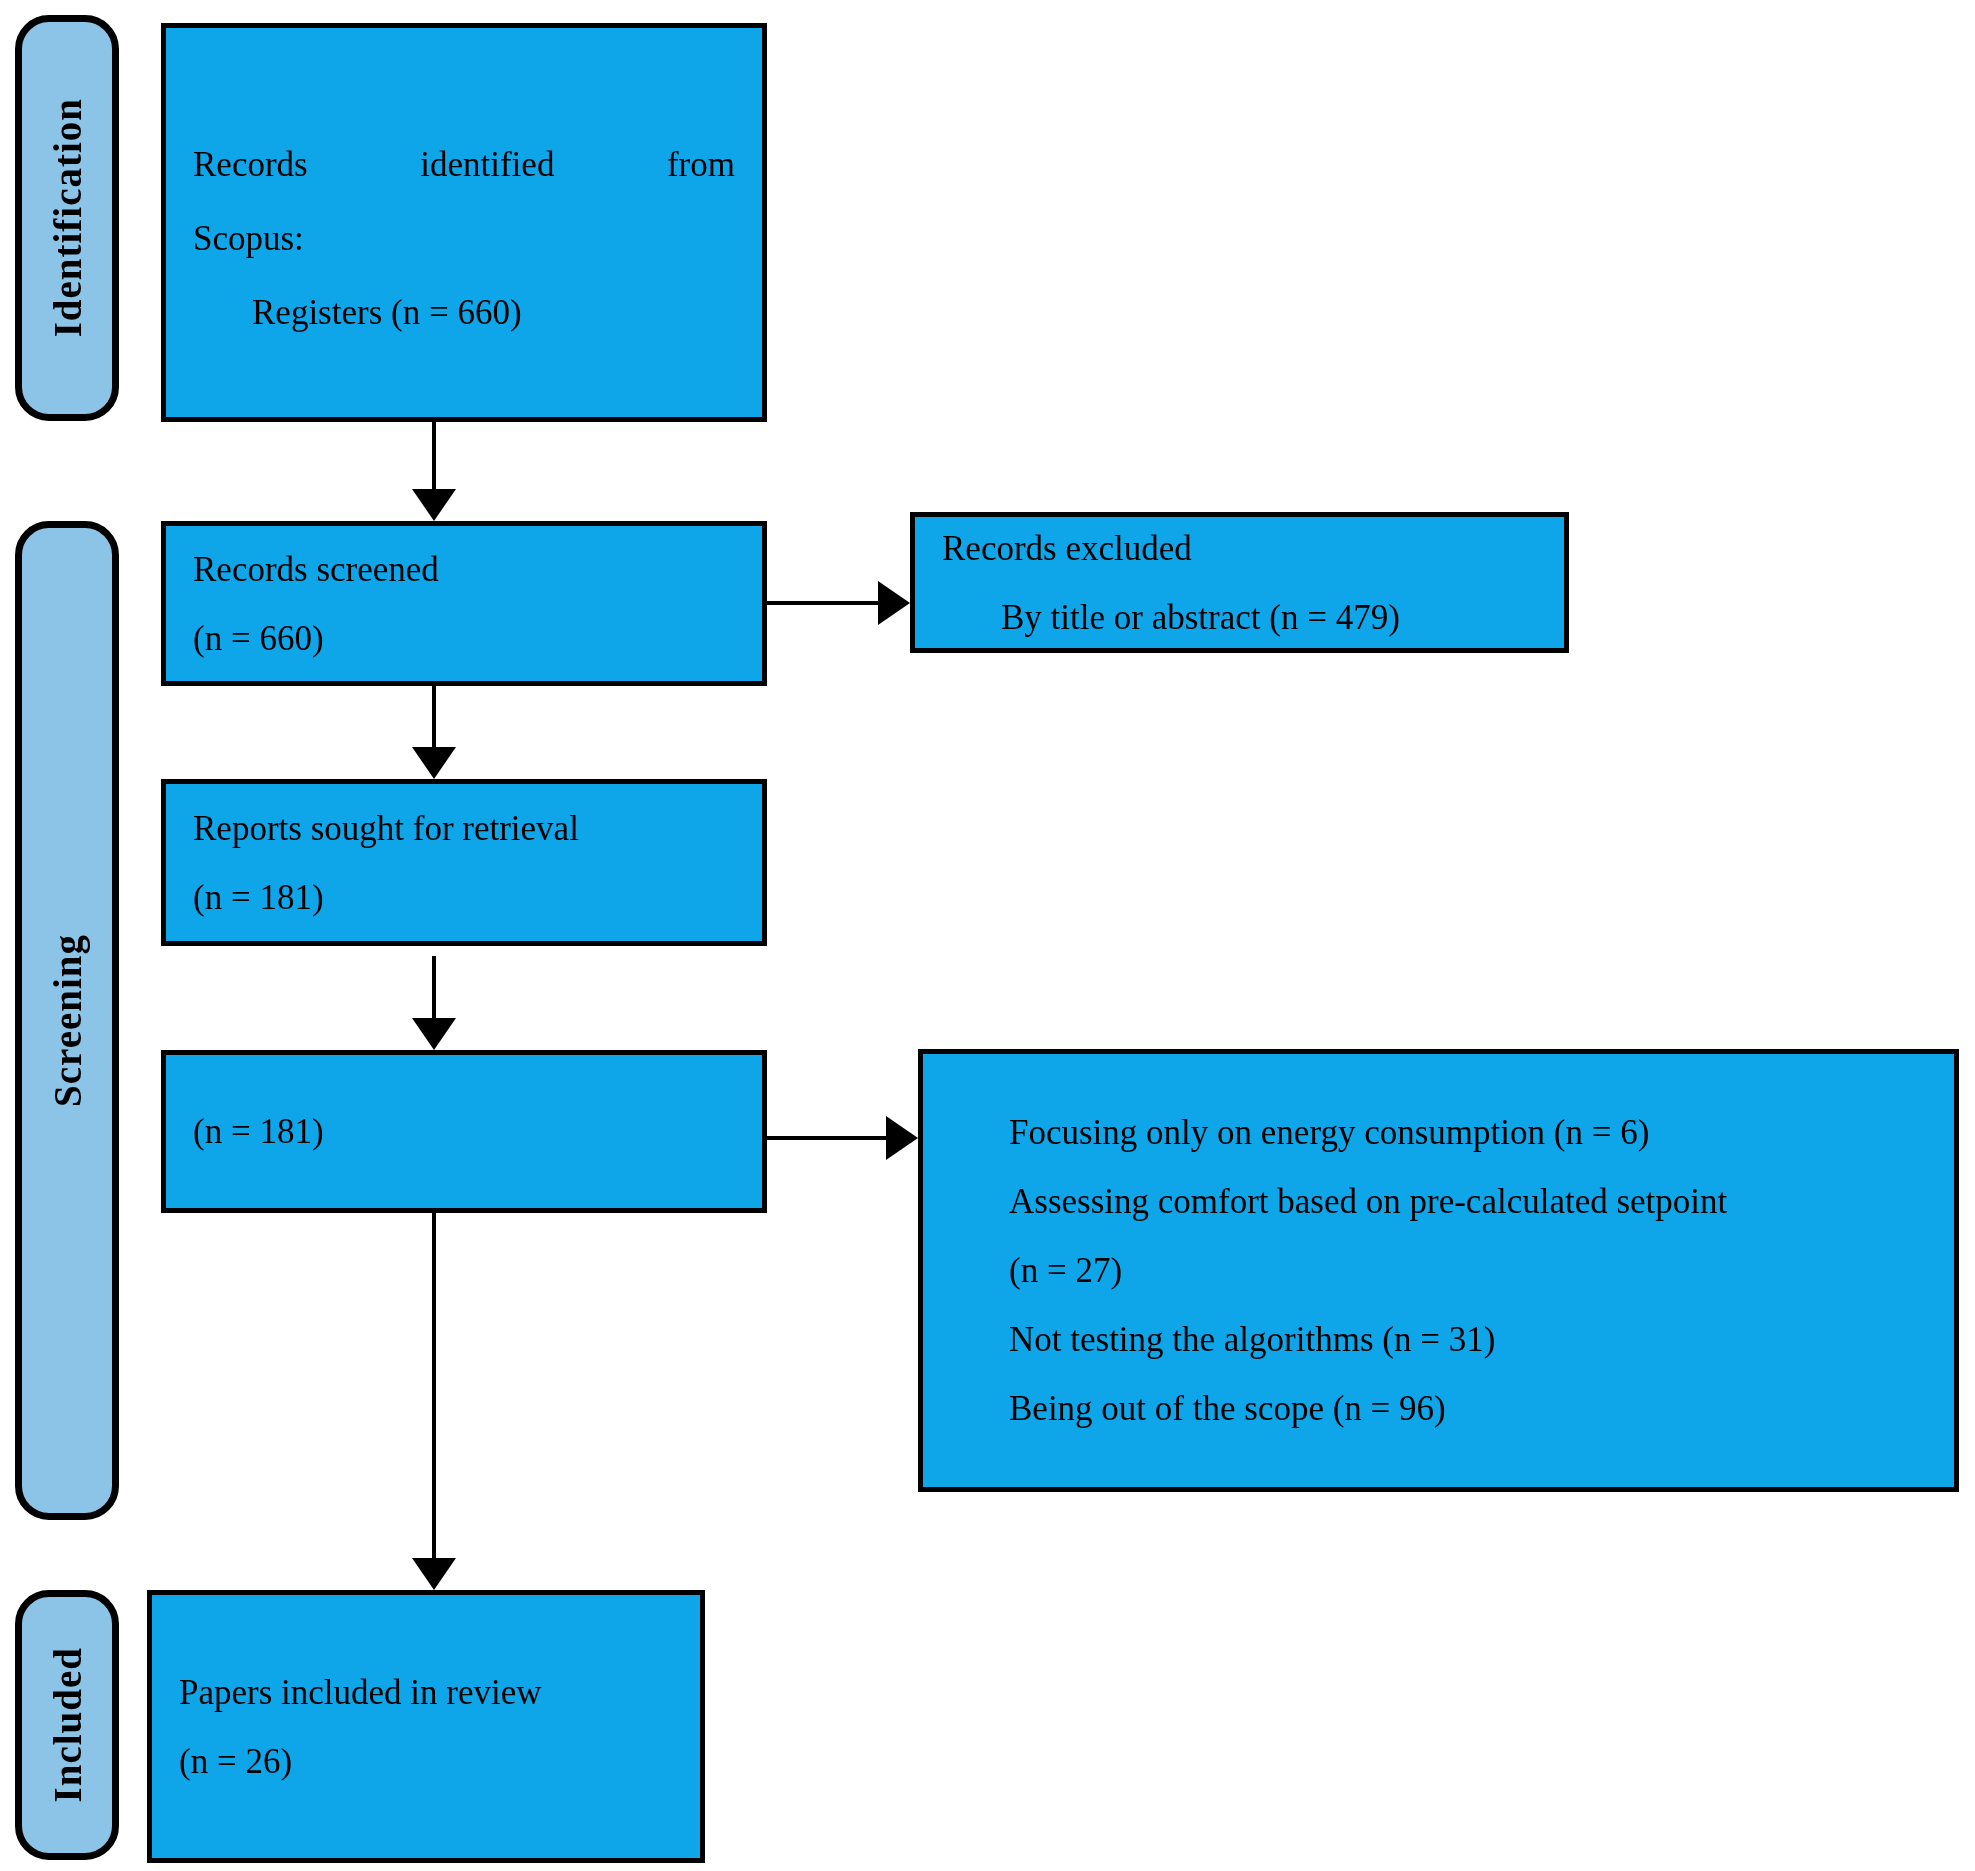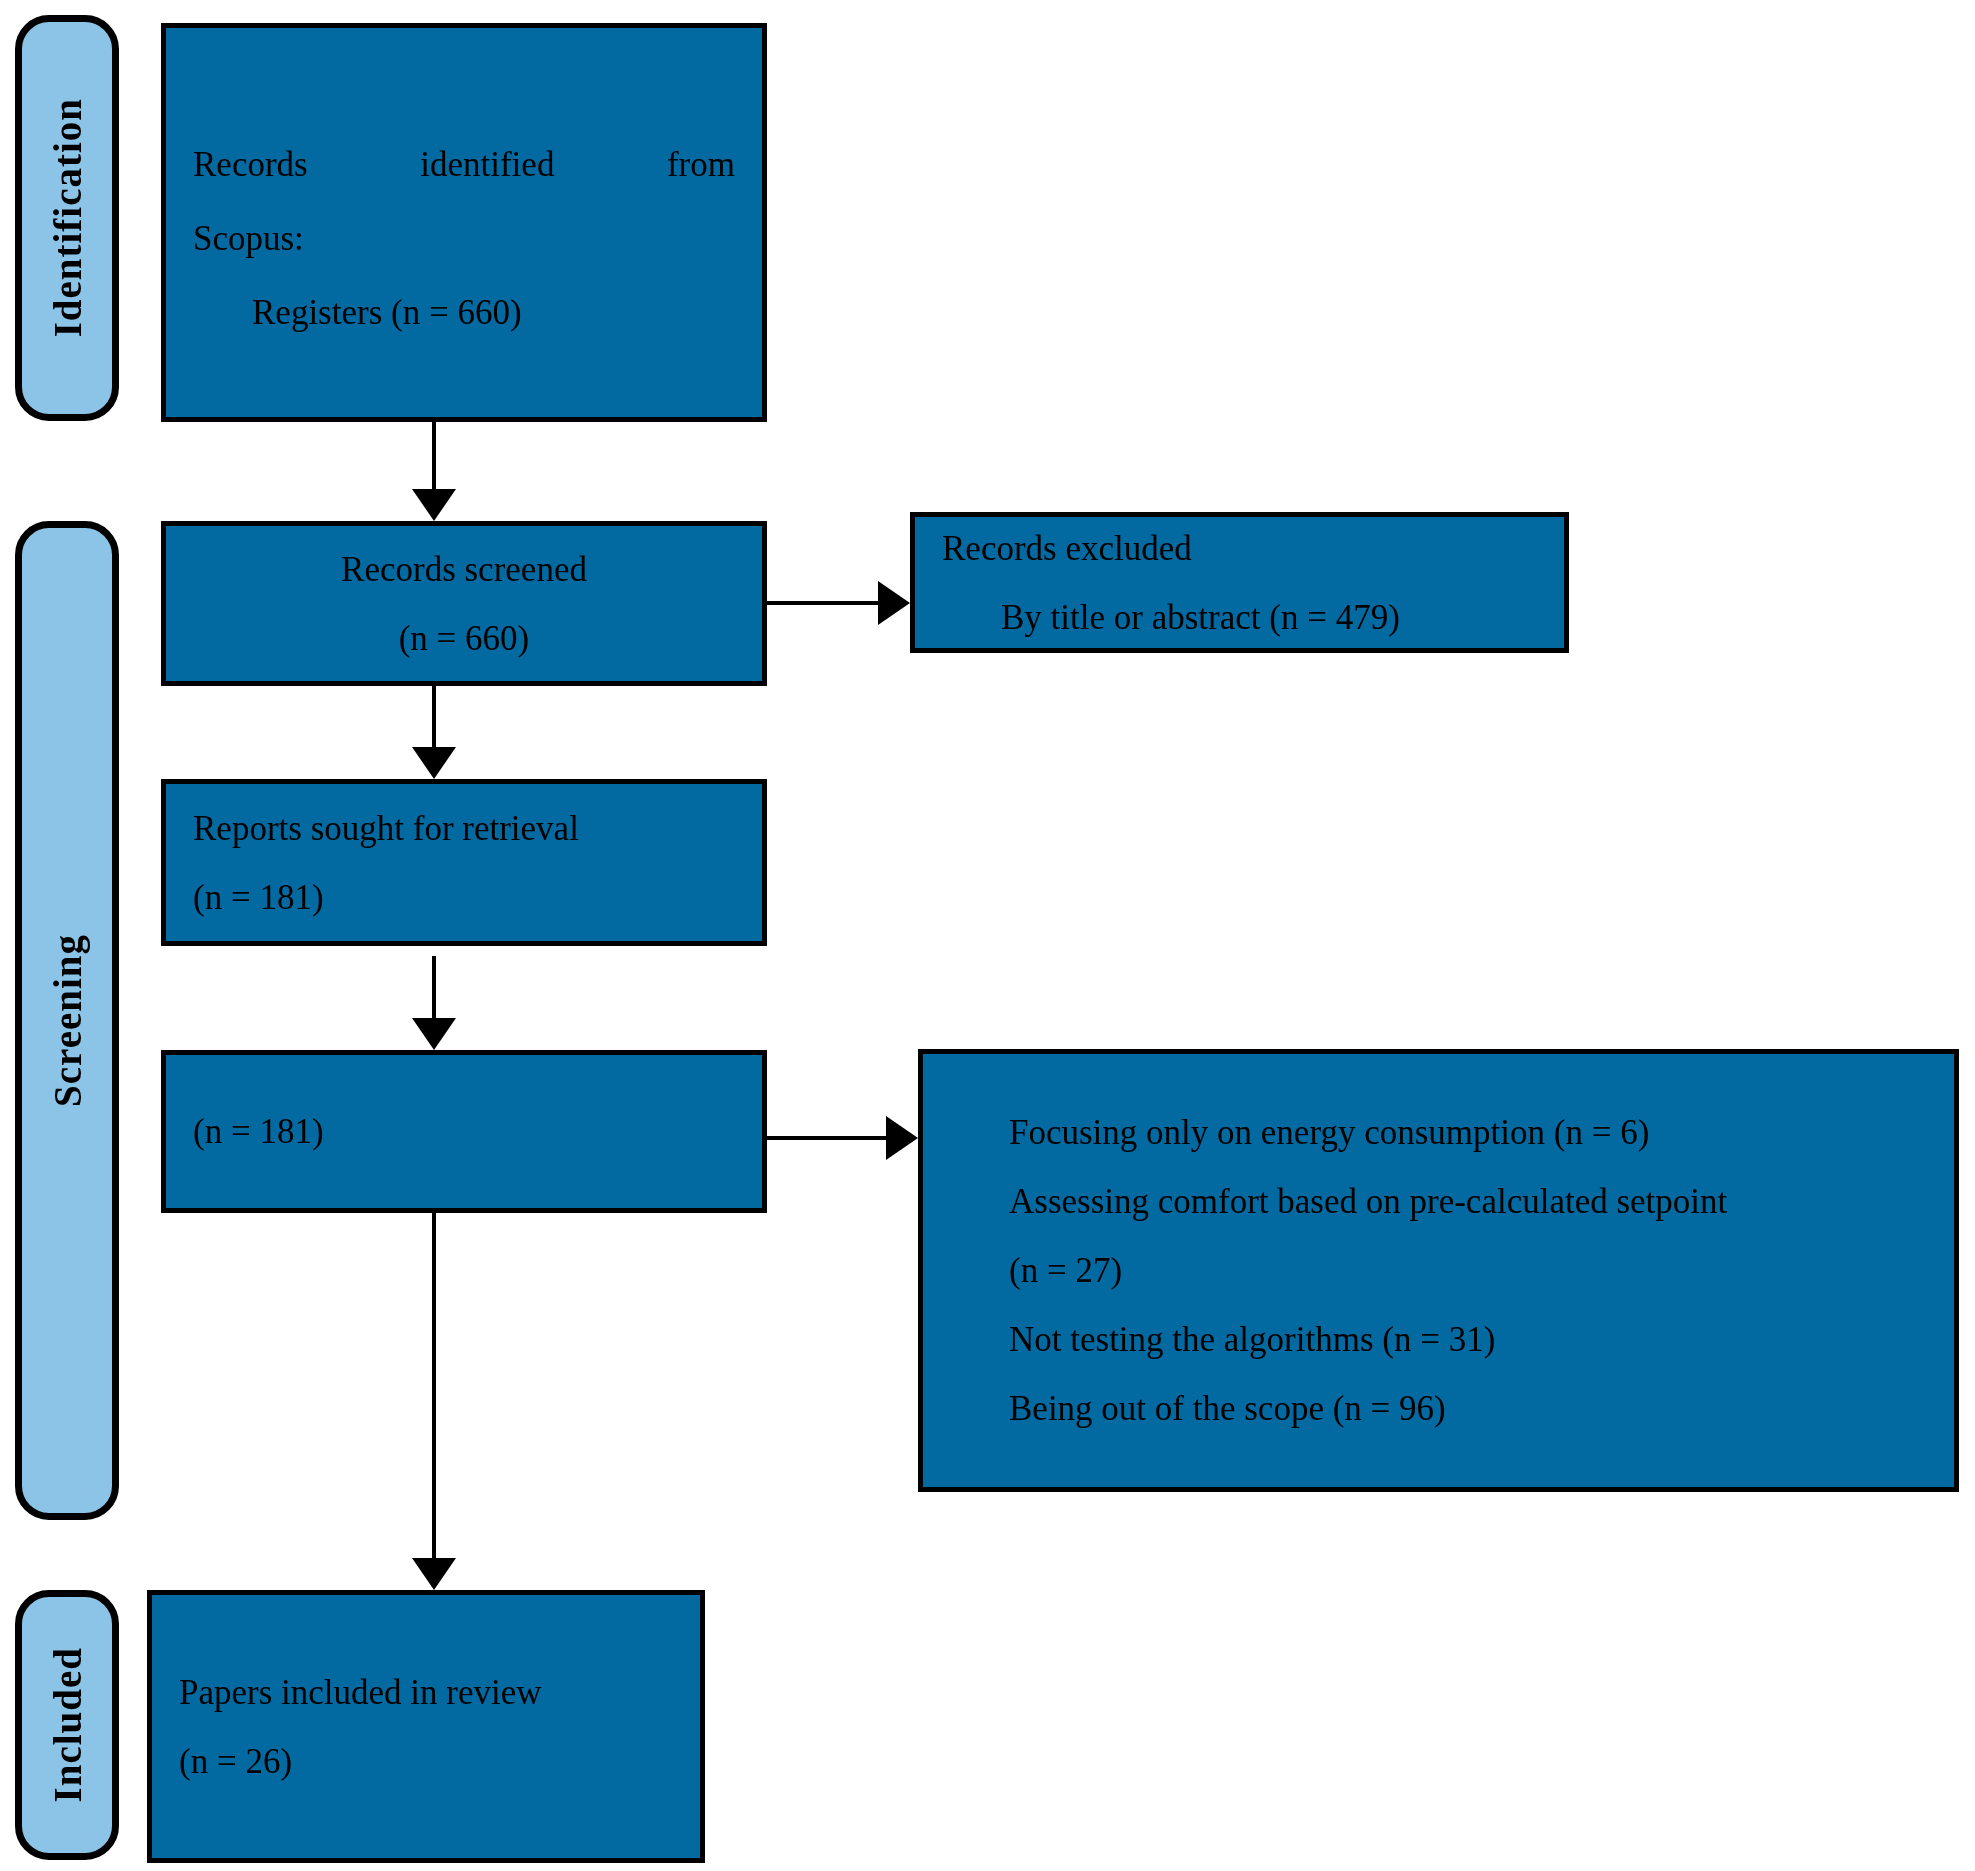--- a/index.html
+++ b/index.html
@@ -29,21 +29,21 @@
     transform: rotate(180deg);
     font-weight: bold;
     font-size: 39px;
     letter-spacing: 1px;
     white-space: nowrap;
   }
 
   
   .fbox {
     position: absolute;
-    background: #0369a1;
+    background: #0ea5e9;
     border: 5.9px solid var(--line, #000000);
   }
   .content {
     position: absolute; inset: 0;
     display: flex; flex-direction: column; justify-content: center;
     padding: 9.8px 27px;
     font-size: 35px;
     line-height: 69px;
   }
   .content.roomy { line-height: 74px; padding-top: 44px; }
@@ -86,21 +86,21 @@
   </div>
 
   <div class="fbox" style="left:161px; top:22.6px; width:606px; height:399px;">
     <div class="content roomy">
       <div class="justified">Records identified from</div>
       <div>Scopus:</div>
       <div class="indent">Registers (n = 660)</div>
     </div>
   </div>
 
-  <div class="fbox" style="left:161px; top:521px; width:606px; height:165px;text-align:center;">
+  <div class="fbox" style="left:161px; top:521px; width:606px; height:165px;">
     <div class="content">
       <div>Records screened</div>
       <div>(n = 660)</div>
     </div>
   </div>
 
   <div class="fbox" style="left:910px; top:512px; width:659px; height:141px;">
     <div class="content">
       <div>Records excluded</div>
       <div class="indent">By title or abstract (n = 479)</div>

